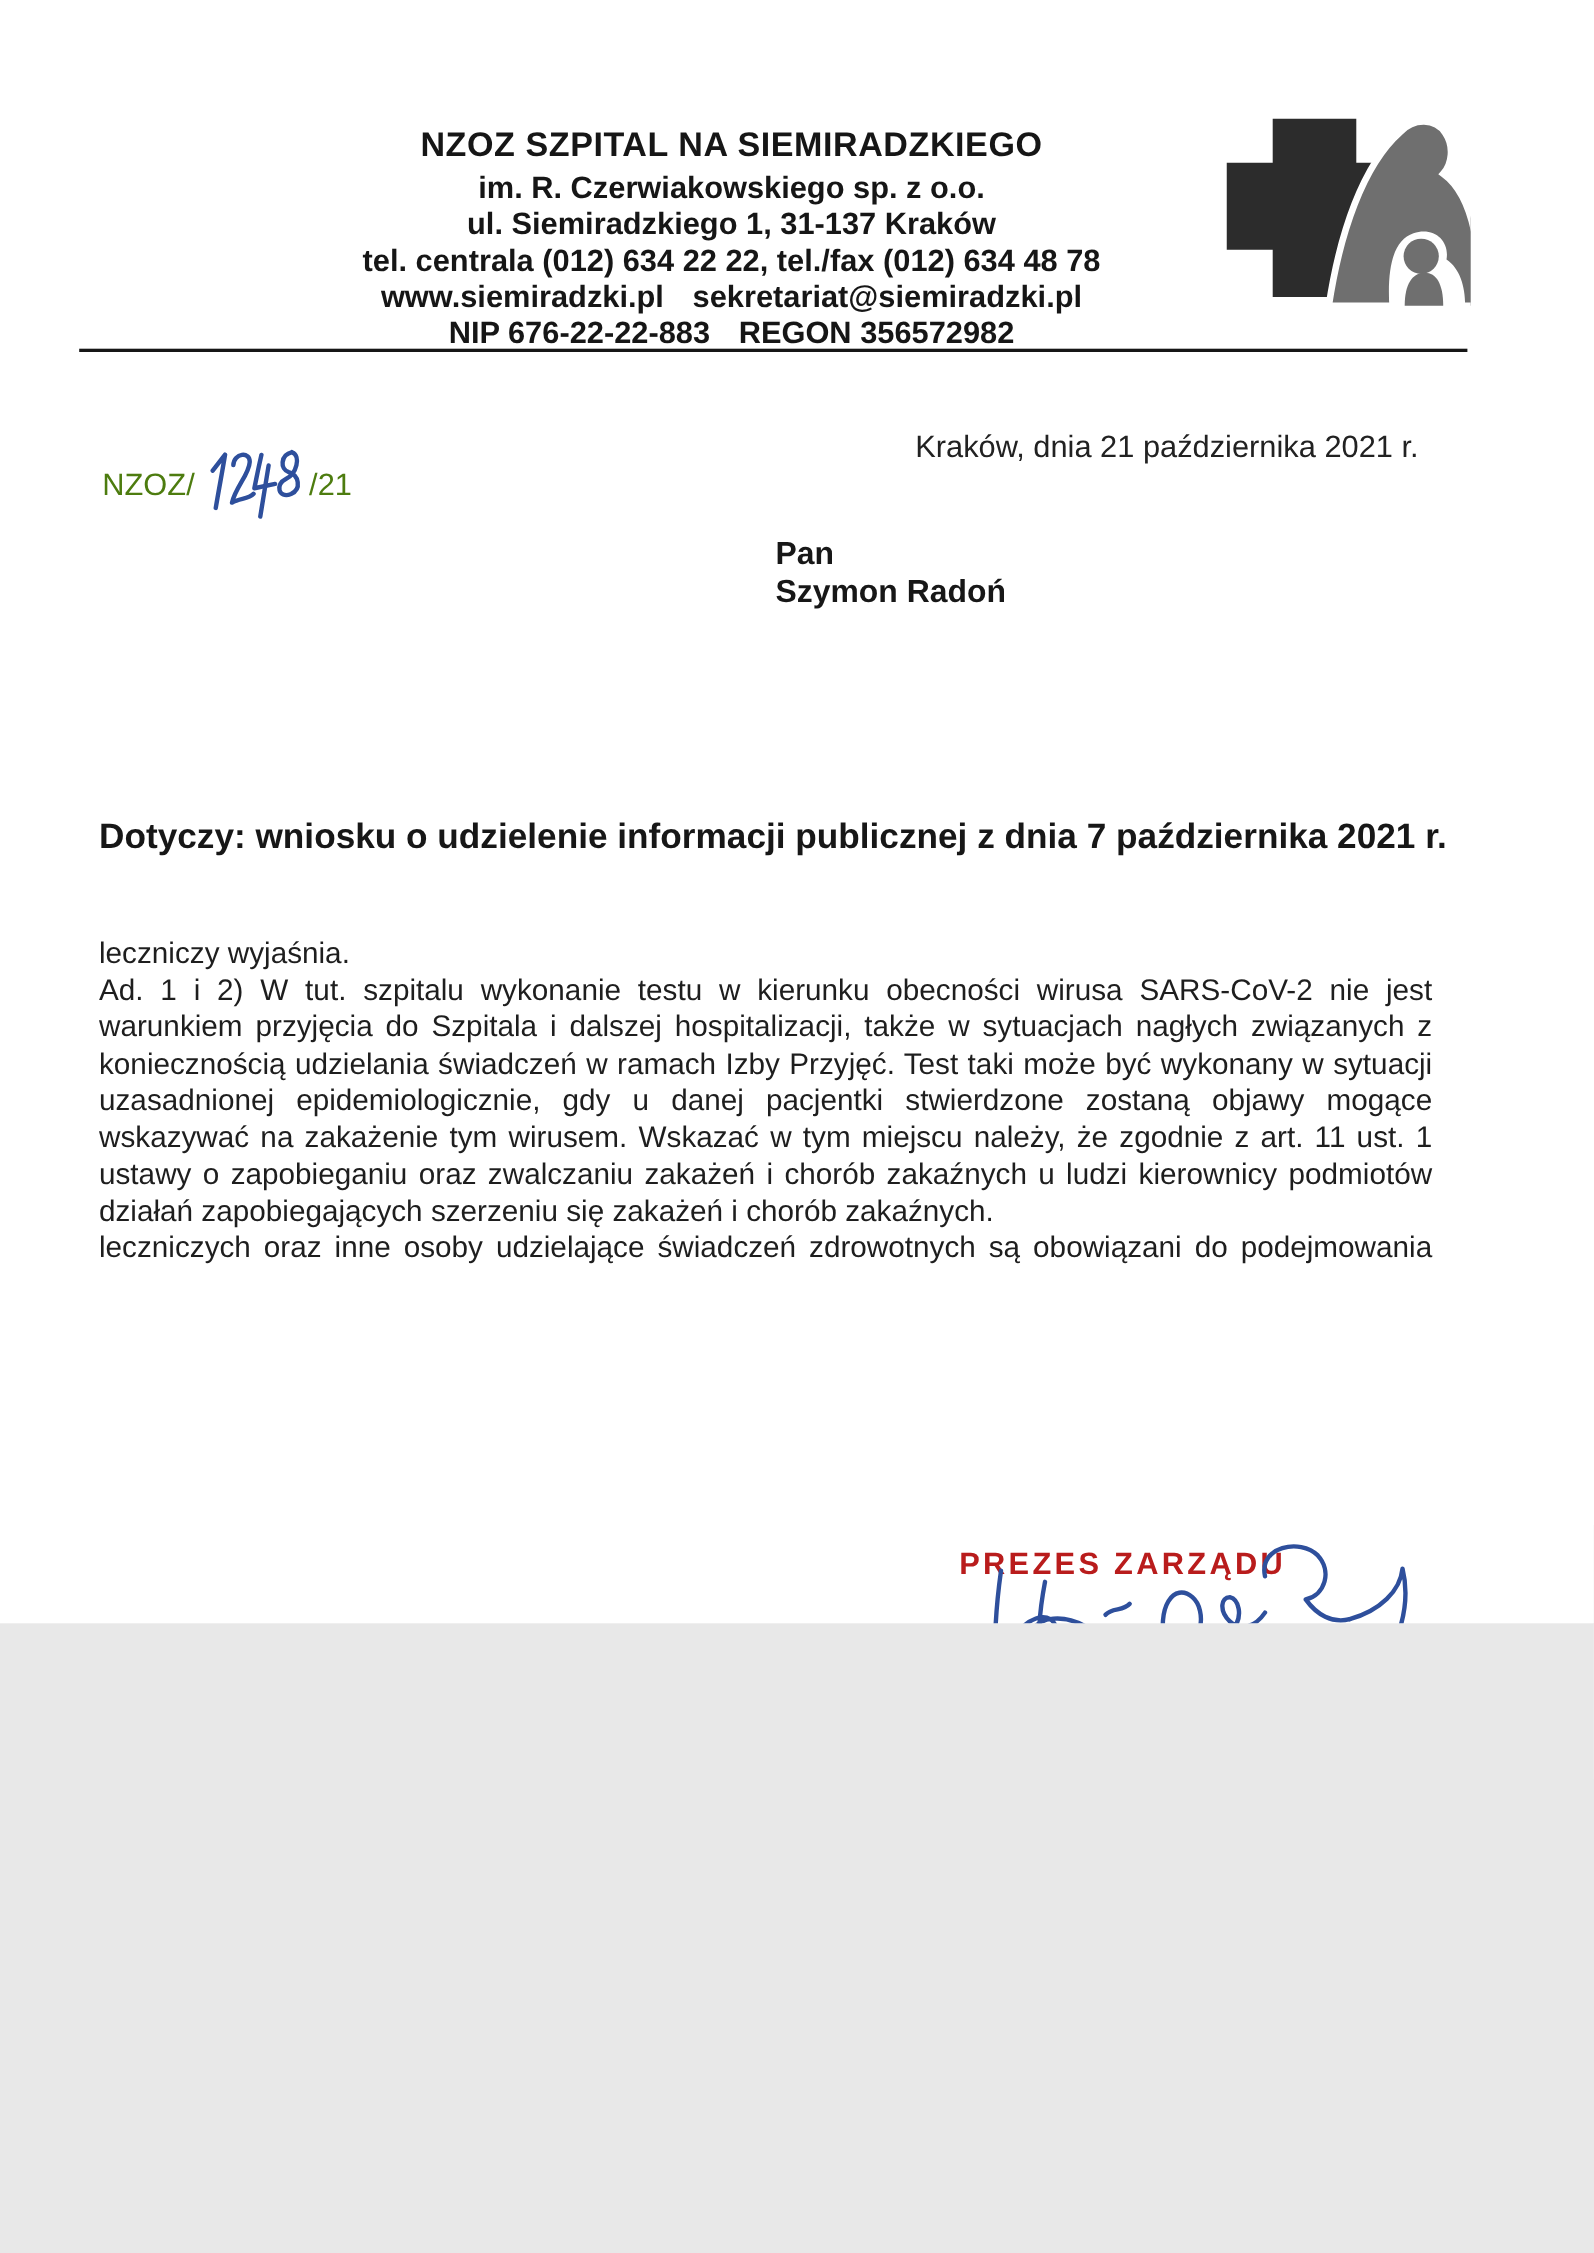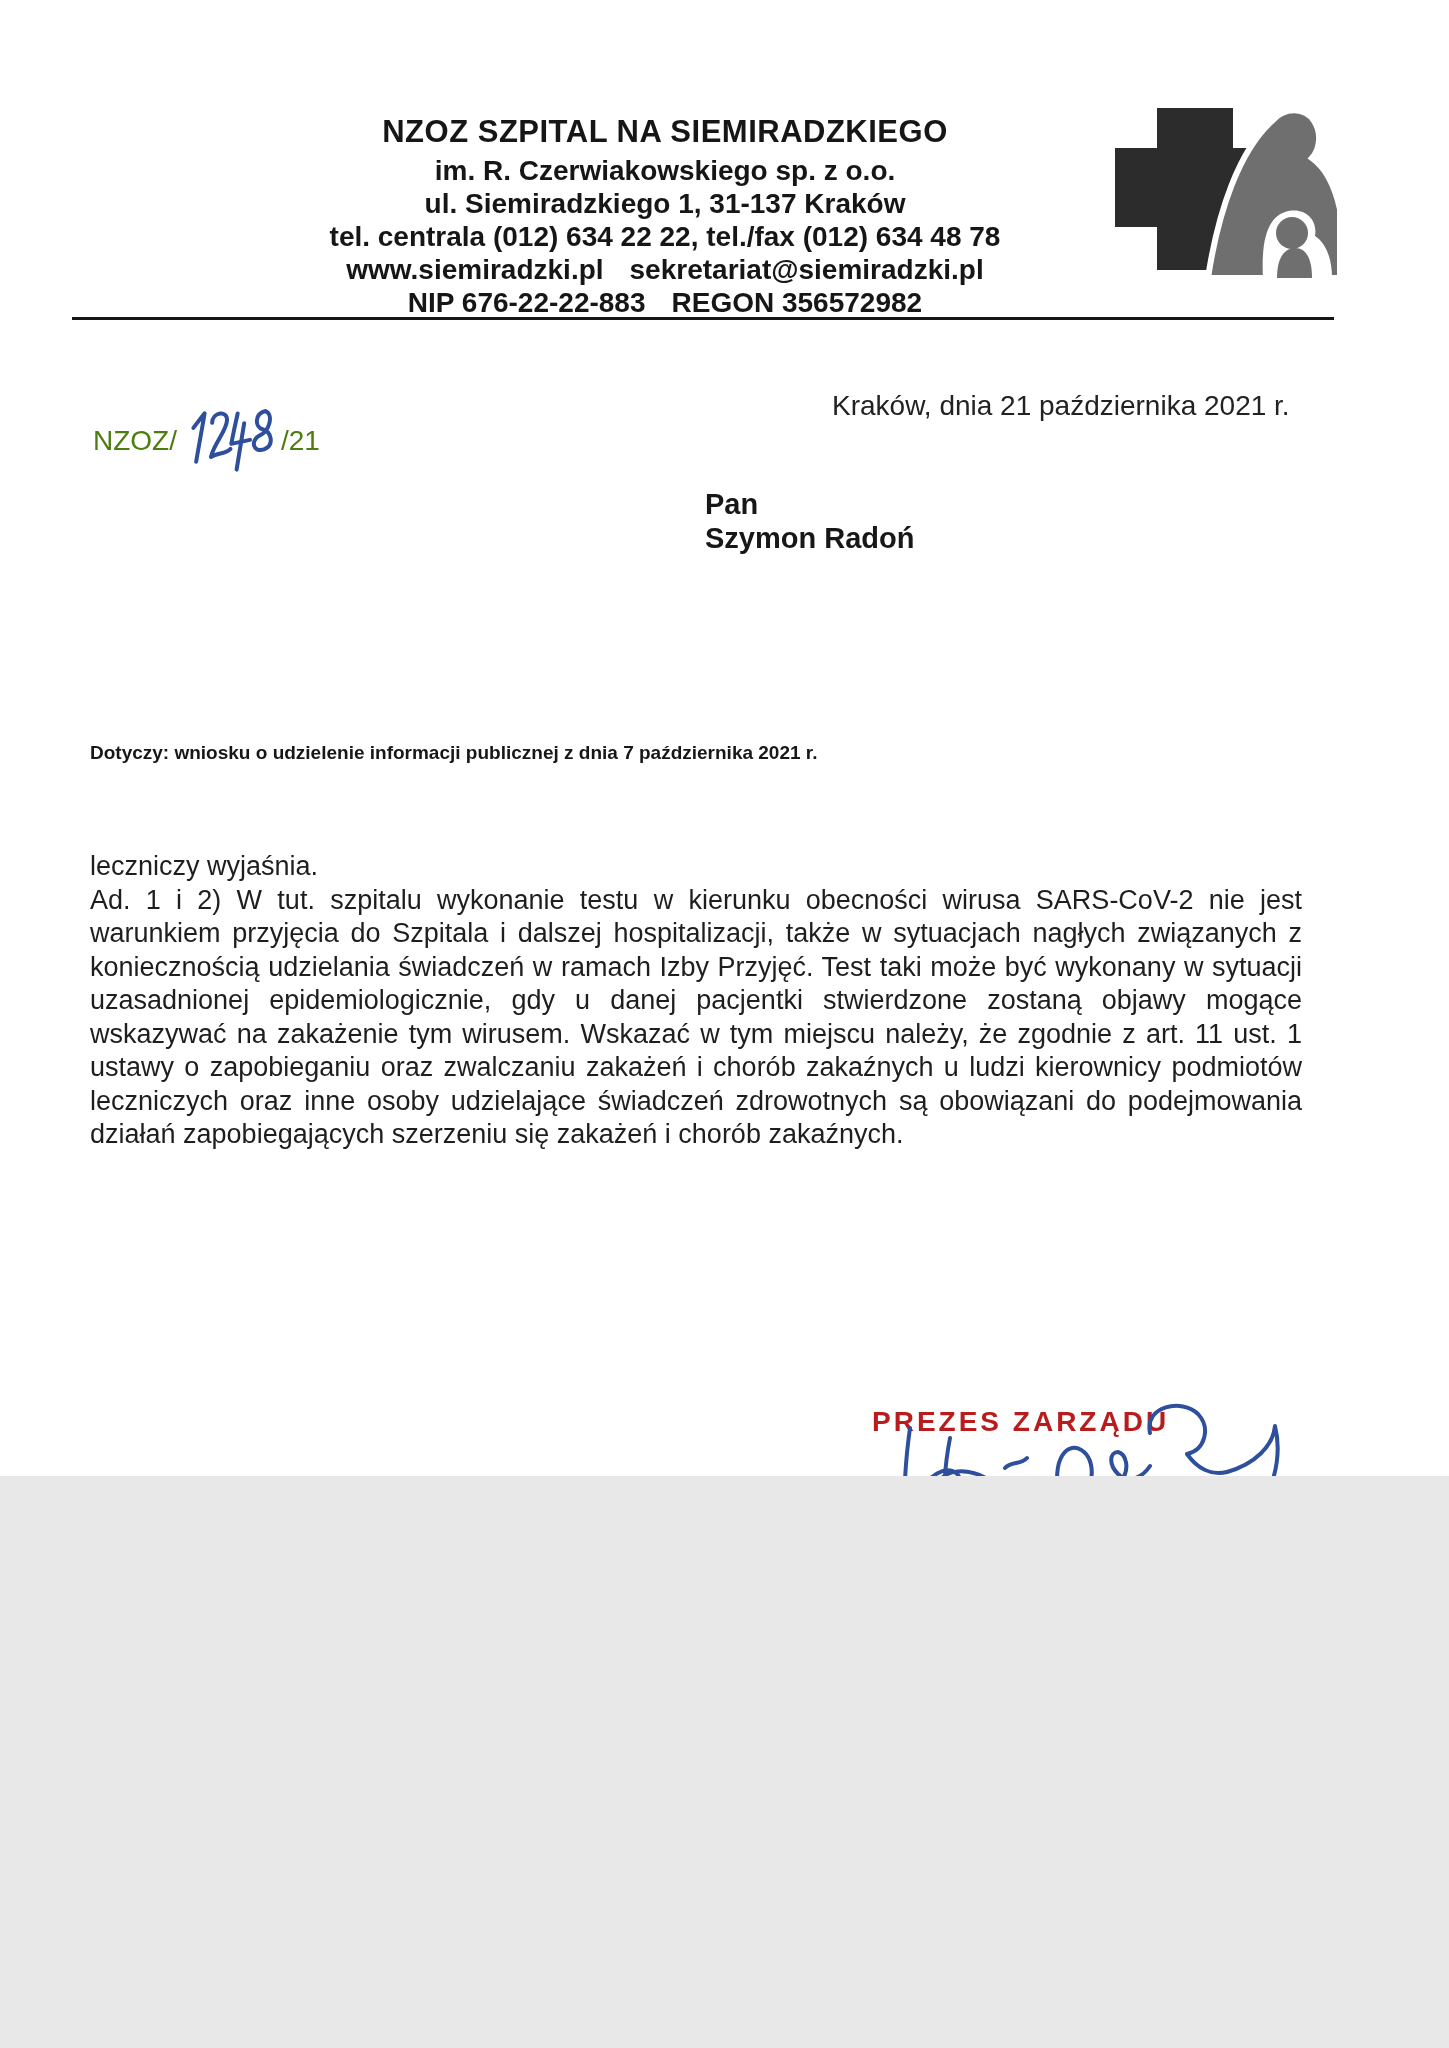--- a/index.html
+++ b/index.html
@@ -37,21 +37,21 @@
   }
   .refline .hand { display:inline-block; vertical-align:middle; margin:-14px 2px -6px 2px; }
   
   .recipient {
     position:absolute; left:705px; top:487px;
     font-size:29px; font-weight:bold; line-height:34px; color:#171717;
   }
   
   .subject {
     position:absolute; left:90px; top:742px;
-    font-size:19px; font-weight:bold; color:#171717;
+    font-size:32px; font-weight:bold; color:#171717;
   }
   
   .bodytext {
     position:absolute; left:90px; top:850px; width:1212px;
     font-size:27px; color:#1e1e1e;
   }
   .para { margin:0 0 17px 0; }
   .bline { line-height:33.5px; white-space:nowrap; }
   .bline.just { text-align:justify; text-align-last:justify; white-space:normal; }
   .bline.ind { text-indent:85px; }
@@ -124,22 +124,22 @@
 
   <div class="bodytext">
       <div class="para">
         <div class="bline">leczniczy wyjaśnia.</div>
         <div class="bline just">Ad. 1 i 2) W tut. szpitalu wykonanie testu w kierunku obecności wirusa SARS-CoV-2 nie jest</div>
         <div class="bline just">warunkiem przyjęcia do Szpitala i dalszej hospitalizacji, także w sytuacjach nagłych związanych z</div>
         <div class="bline just">koniecznością udzielania świadczeń w ramach Izby Przyjęć. Test taki może być wykonany w sytuacji</div>
         <div class="bline just">uzasadnionej epidemiologicznie, gdy u danej pacjentki stwierdzone zostaną objawy mogące</div>
         <div class="bline just">wskazywać na zakażenie tym wirusem. Wskazać w tym miejscu należy, że zgodnie z art. 11 ust. 1</div>
         <div class="bline just">ustawy o zapobieganiu oraz zwalczaniu zakażeń i chorób zakaźnych u ludzi kierownicy podmiotów</div>
+        <div class="bline">działań zapobiegających szerzeniu się zakażeń i chorób zakaźnych.</div>
         <div class="bline just">leczniczych oraz inne osoby udzielające świadczeń zdrowotnych są obowiązani do podejmowania</div>
-        <div class="bline">działań zapobiegających szerzeniu się zakażeń i chorób zakaźnych.</div>
       </div>
     </div>
 
   <div class="sig-title">PREZES ZARZĄDU</div>
   <div class="sig-name">Dr n. med. Antoni Marcinek</div>
   <svg class="sig-ink" viewBox="0 0 470 190" aria-hidden="true">
     <g fill="none" stroke="#2e4f9c" stroke-width="4" stroke-linecap="round" stroke-linejoin="round">
       <path d="M55,30 C48,80 46,135 60,178"></path>
       <path d="M95,40 C89,72 87,98 96,122"></path>
       <path d="M60,105 C72,70 104,62 106,86 C107,106 76,114 80,94 C84,68 116,68 140,86"></path>

